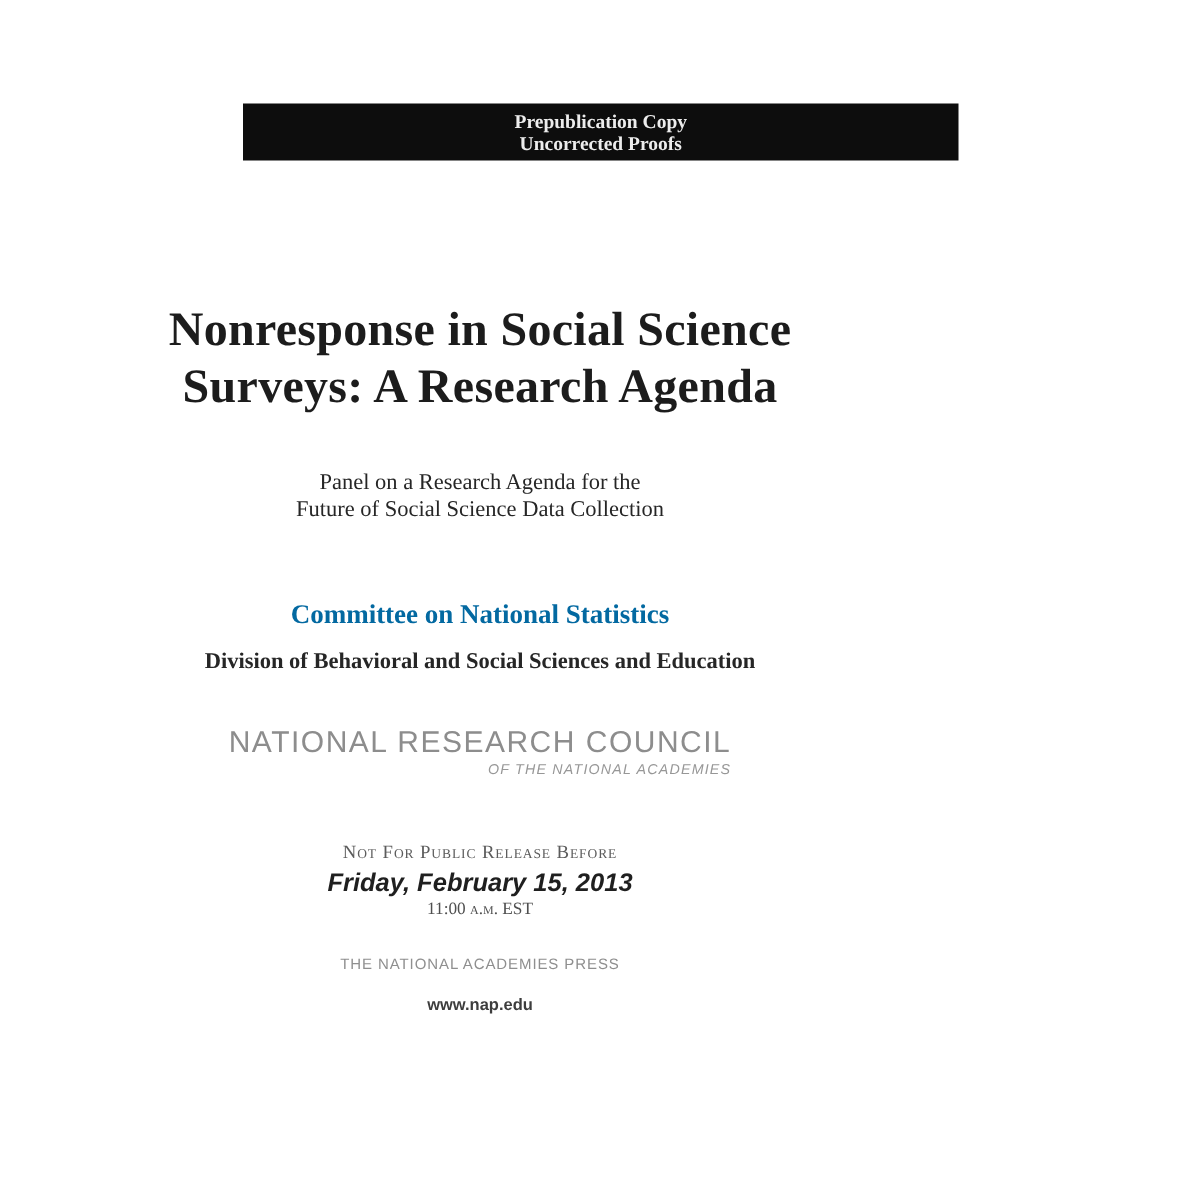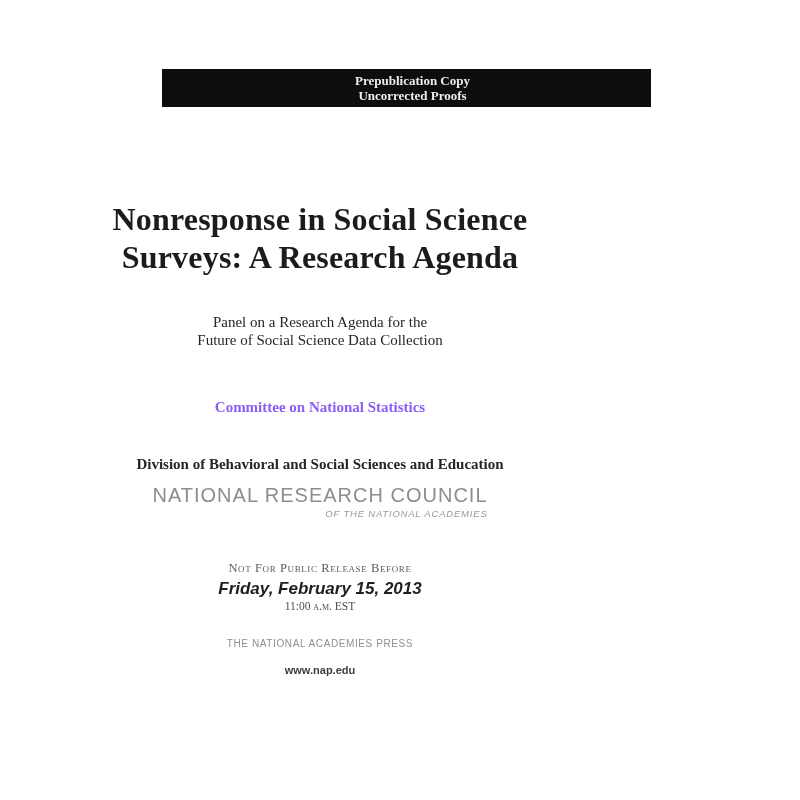--- a/index.html
+++ b/index.html
@@ -31,47 +31,46 @@
     background: #0d0d0d;
     color: #ededed;
     display: flex;
     flex-direction: column;
     justify-content: center;
     text-align: center;
     font-family: "Liberation Serif", serif;
     font-weight: bold;
     font-size: 13px;
     line-height: 15px;
-    padding-left: 12px;
   }
   
   .title {
     top: 200px;
     font-size: 32px;
     font-weight: bold;
     line-height: 38px;
     color: #1c1c1c;
     letter-spacing: 0.2px;
   }
   
   .panel {
     top: 313px;
     font-size: 15px;
     font-weight: normal;
     line-height: 18px;
     color: #262626;
   }
   .committee {
     top: 399px;
-    font-size: 15px;
+    font-size: 18px;
     font-weight: bold;
-    color: #8b5cf6;
+    color: #0369a1;
   }
   .division {
-    top: 456px;
+    top: 433px;
     font-size: 15px;
     font-weight: bold;
     color: #262626;
   }
   
   .nrc-wrap {
     top: 484px;
   }
   .nrc-inner {
     display: inline-block;

